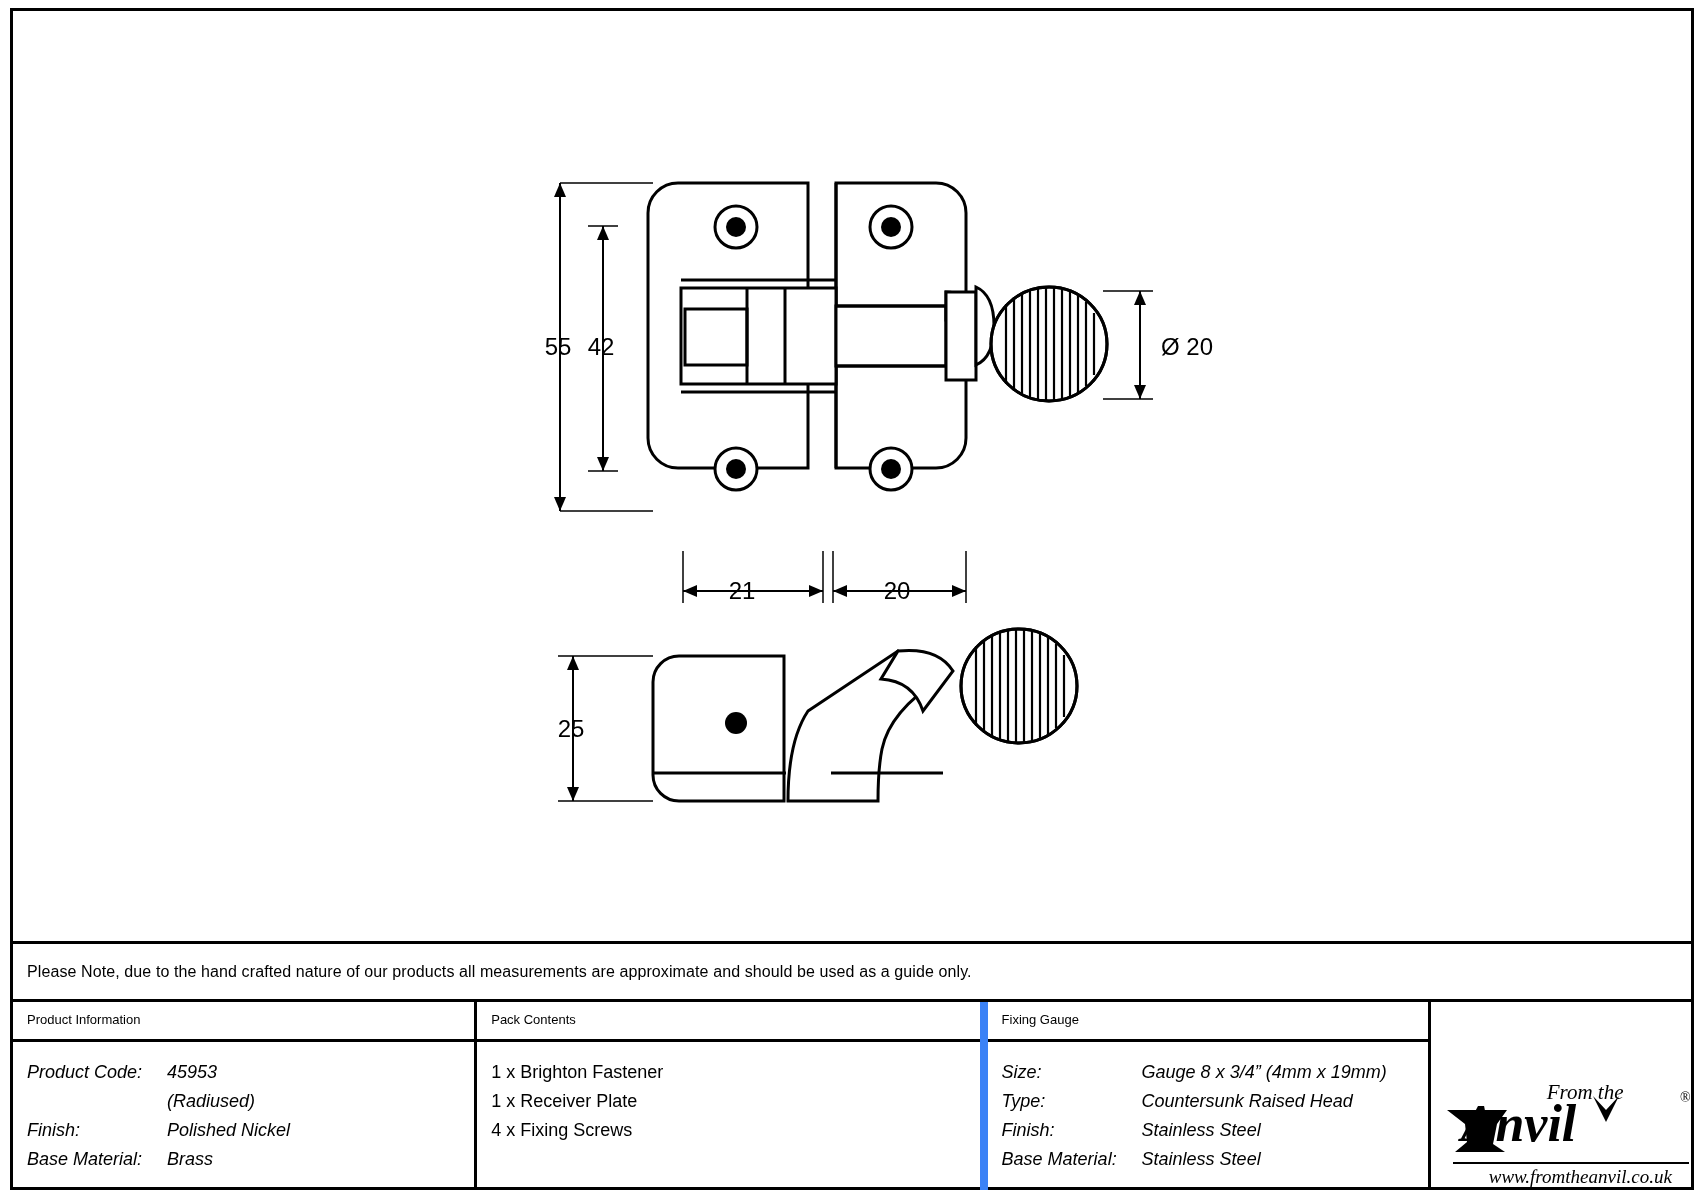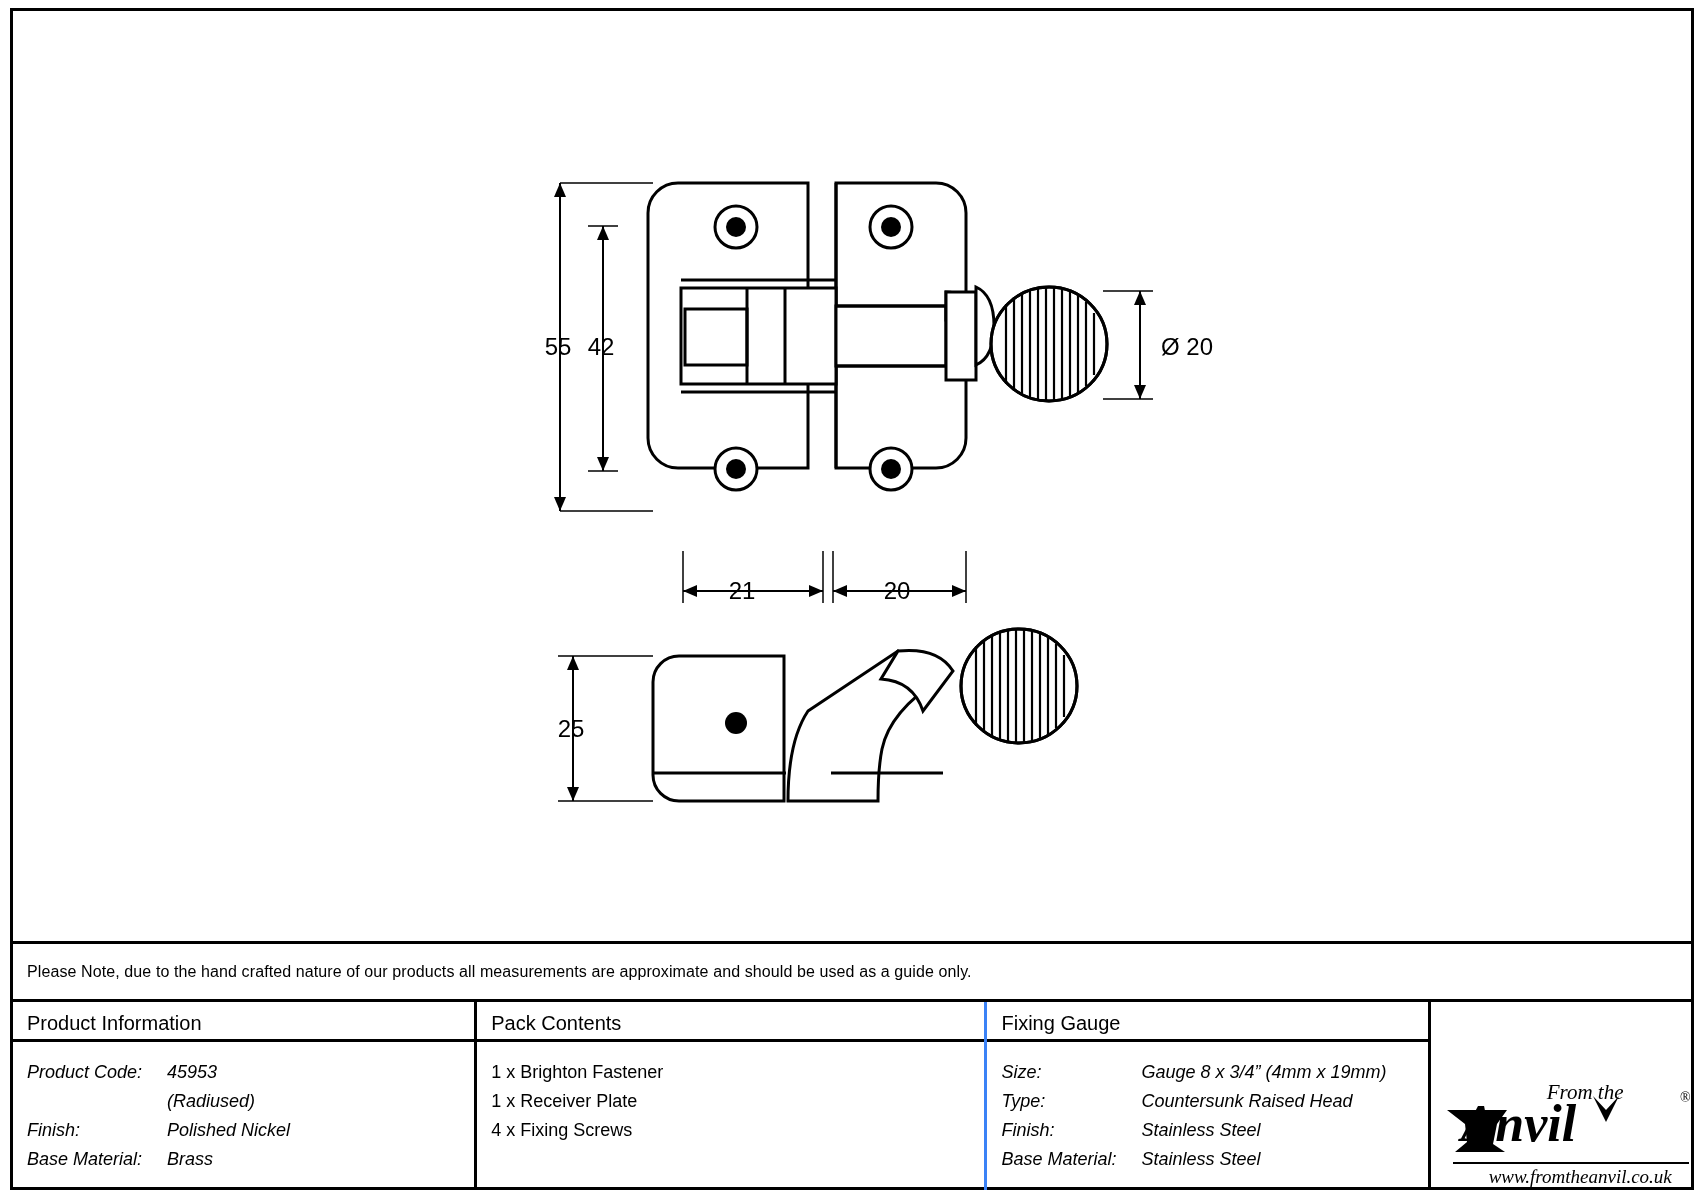--- a/index.html
+++ b/index.html
@@ -63,25 +63,25 @@
     border-top: 3px solid #000;
     box-sizing: border-box;
     display: flex;
   }
   .col {
     box-sizing: border-box;
     position: relative;
     height: 100%;
   }
   .col.product { width: 485px; border-right: 3px solid #000; }
-  .col.pack { width: 533px; border-right: 3px solid #3b82f6; }
+  .col.pack { width: 533px; border-right: 8px solid #3b82f6; }
   .col.screws { width: 463px; border-right: 3px solid #000; }
   .col.logo { width: 272px; margin-top: 44px; }
   .col-head {
-    font-size: 20px;
+    font-size: 13px;
     padding: 10px 0 0 14px;
     height: 40px;
     box-sizing: border-box;
   }
   .col-head-line {
     border-bottom: 3px solid #000;
   }
   .col-body {
     padding: 16px 0 0 14px;
     font-size: 18px;

